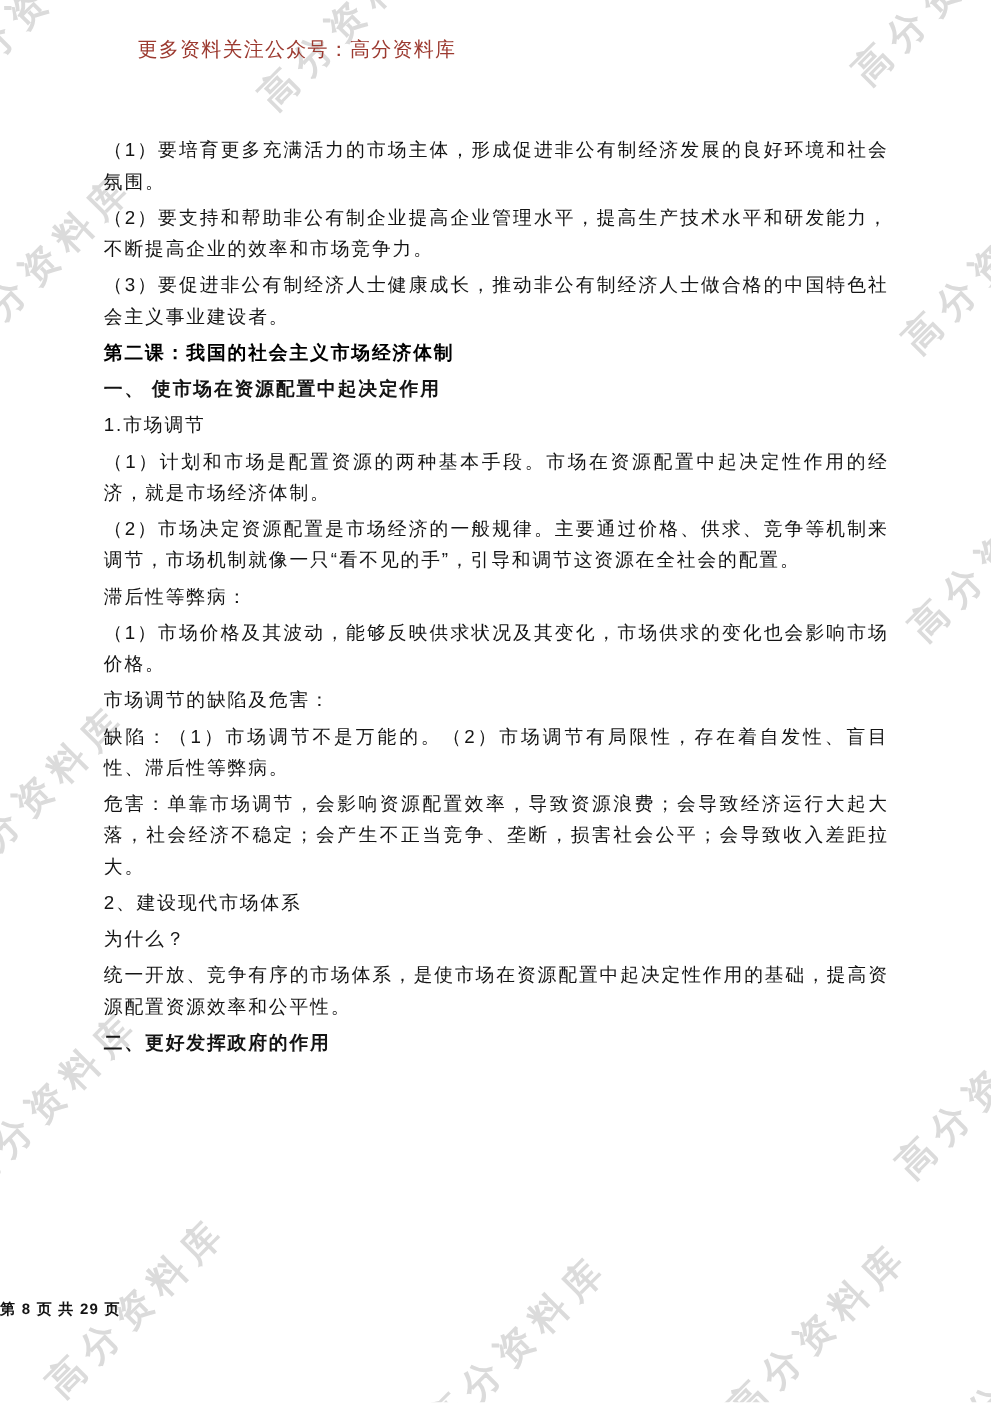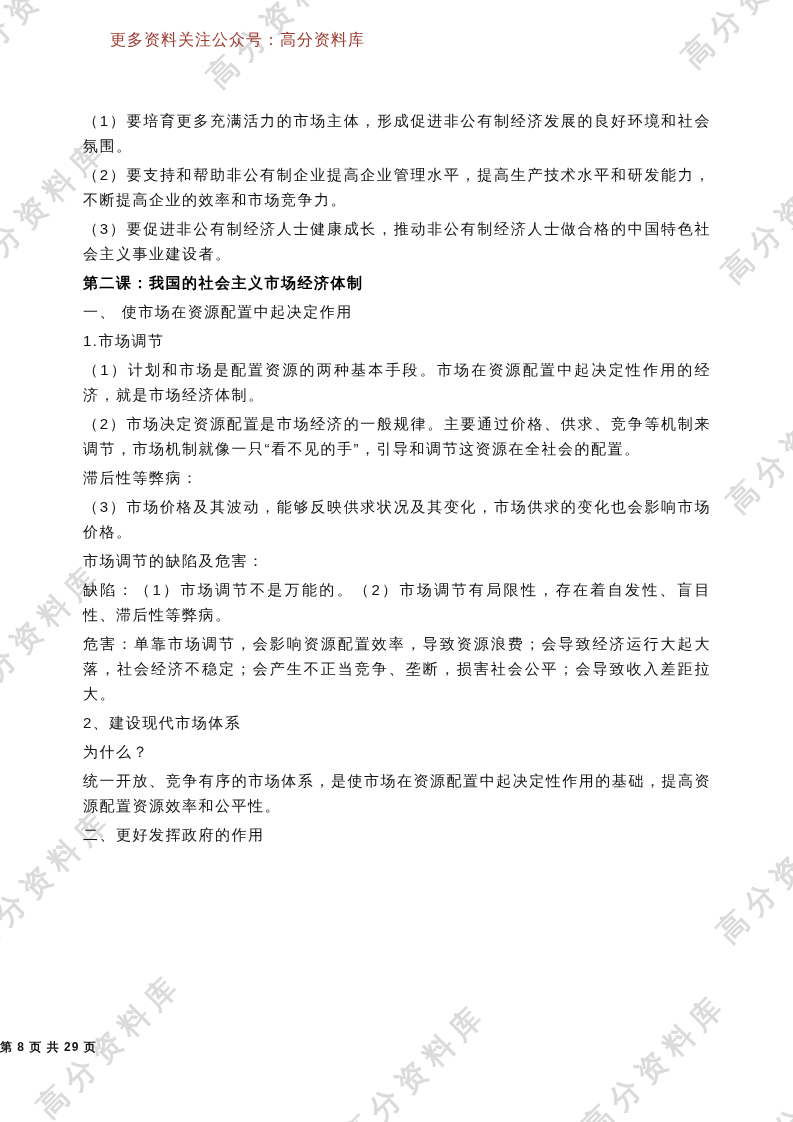--- a/index.html
+++ b/index.html
@@ -39,21 +39,21 @@
     width: 628px;
     z-index: 1;
     font-size: 15px;
     line-height: 25px;
     color: #141414;
     letter-spacing: 1.5px;
     text-align: justify;
   }
   .content p { margin-bottom: 4px; }
   .heading-red { color: #000000; font-weight: bold; }
-  .heading-bold { font-weight: normal; }
+  .heading-bold { font-weight: bold; }
   .footer {
     position: absolute;
     left: 0;
     right: 0;
     bottom: 66px;
     z-index: 1;
     text-align: left;
     font-size: 12px;
     font-weight: bold;
     color: #141414;
@@ -87,21 +87,21 @@
   <div class="content">
     <p class="para">（1）要培育更多充满活力的市场主体，形成促进非公有制经济发展的良好环境和社会氛围。</p>
     <p class="para">（2）要支持和帮助非公有制企业提高企业管理水平，提高生产技术水平和研发能力，不断提高企业的效率和市场竞争力。</p>
     <p class="para">（3）要促进非公有制经济人士健康成长，推动非公有制经济人士做合格的中国特色社会主义事业建设者。</p>
     <p class="heading-red">第二课：我国的社会主义市场经济体制</p>
     <p class="heading-bold">一、 使市场在资源配置中起决定作用</p>
     <p class="para">1.市场调节</p>
     <p class="para">（1）计划和市场是配置资源的两种基本手段。市场在资源配置中起决定性作用的经济，就是市场经济体制。</p>
     <p class="para">（2）市场决定资源配置是市场经济的一般规律。主要通过价格、供求、竞争等机制来调节，市场机制就像一只“看不见的手”，引导和调节这资源在全社会的配置。</p>
     <p class="para">滞后性等弊病：</p>
-    <p class="para">（3）市场价格及其波动，能够反映供求状况及其变化，市场供求的变化也会影响市场价格。</p>
+    <p class="para">（1）市场价格及其波动，能够反映供求状况及其变化，市场供求的变化也会影响市场价格。</p>
     <p class="para">市场调节的缺陷及危害：</p>
     <p class="para">缺陷：（1）市场调节不是万能的。（2）市场调节有局限性，存在着自发性、盲目性、滞后性等弊病。</p>
     <p class="para">危害：单靠市场调节，会影响资源配置效率，导致资源浪费；会导致经济运行大起大落，社会经济不稳定；会产生不正当竞争、垄断，损害社会公平；会导致收入差距拉大。</p>
     <p class="para">2、建设现代市场体系</p>
     <p class="para">为什么？</p>
     <p class="para">统一开放、竞争有序的市场体系，是使市场在资源配置中起决定性作用的基础，提高资源配置资源效率和公平性。</p>
     <p class="heading-bold">二、更好发挥政府的作用</p>
   </div>
 
   <div class="footer">第 8 页 共 29 页</div>

